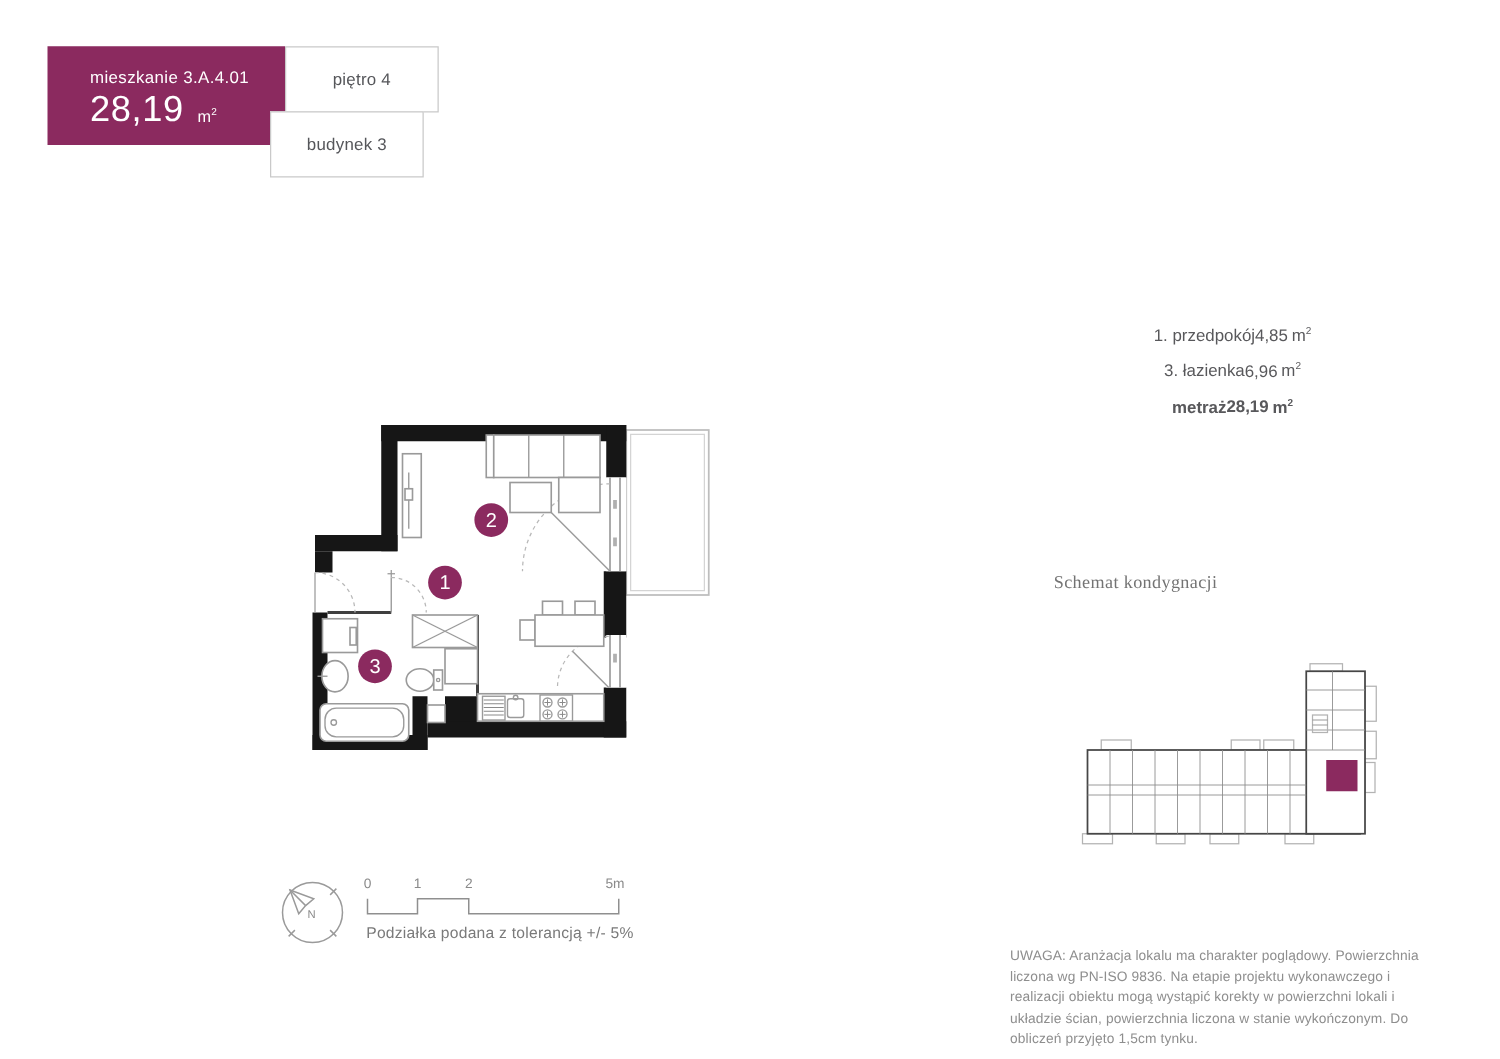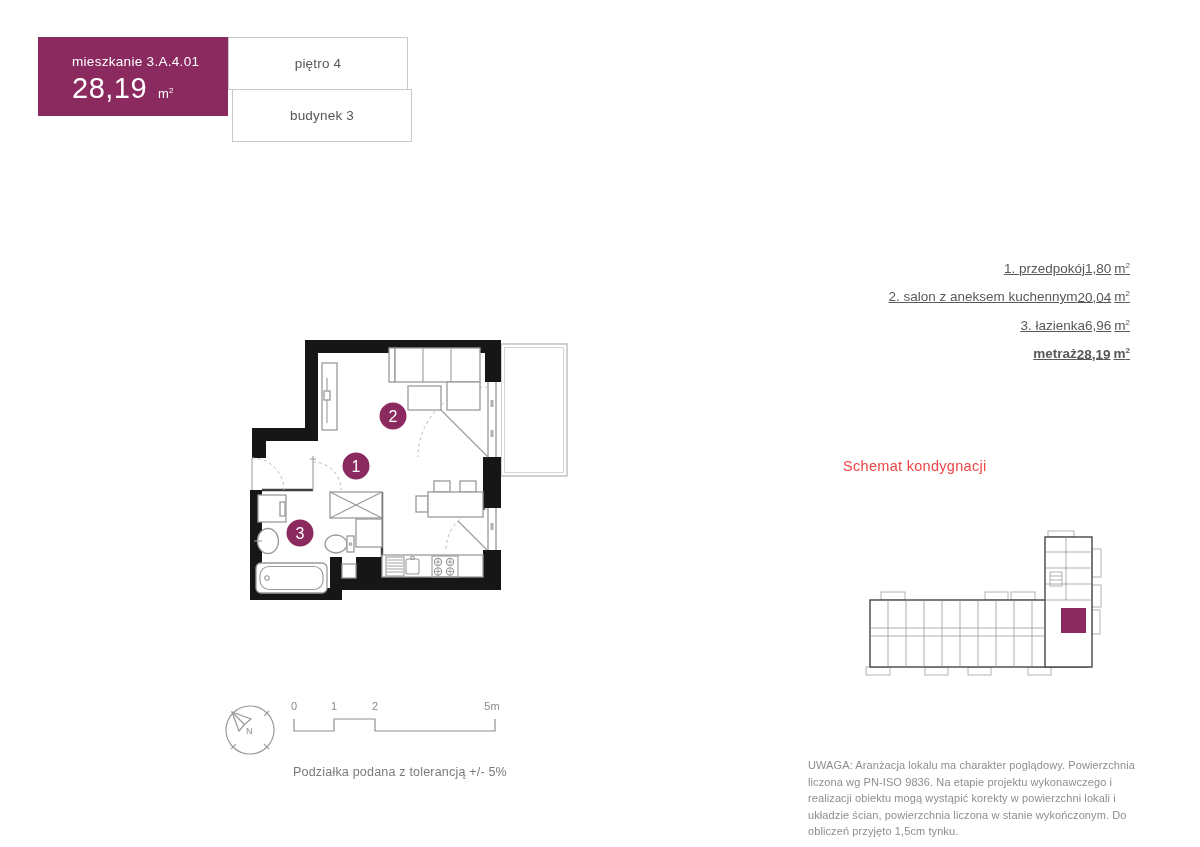--- a/index.html
+++ b/index.html
@@ -15,38 +15,38 @@
     left:38px; top:37px; width:190px; height:79px;
     background:var(--accent,#8b2a5f); color:#fff;
     box-sizing:border-box; padding:17px 0 0 34px;
   }
   .unit-name{ font-size:13.5px; letter-spacing:.3px; margin-bottom:3px; }
   .unit-area{ display:flex; align-items:baseline; }
   .unit-area-value{ font-size:29px; font-weight:400; letter-spacing:.5px; }
   .unit-area-u{ font-size:13px; margin-left:11px; }
   .unit-area-u sup{ font-size:8px; }
   .info-box{
-    width:180px; height:53px; box-sizing:border-box;
+    width:123px; height:53px; box-sizing:border-box;
     background:#fff; border:1px solid #c9c9c9;
     display:flex; align-items:center; justify-content:center;
     font-size:13.5px; color:#55565a; letter-spacing:.2px;
   }
   .info-floor{ left:228px; top:37px; }
-  .info-bldg{ left:232px; top:89px; }
+  .info-bldg{ left:216px; top:89px; }
 
   
   .room-list{ left:842px; top:258px; width:288px; font-size:13.5px; }
-  .room-row{ display:flex; justify-content:flex-end; align-items:baseline; margin-bottom:11px; line-height:14px;text-decoration:underline; }
+  .room-row{ display:flex; justify-content:center; align-items:baseline; margin-bottom:11px; line-height:14px; }
   .room-row.total{ font-weight:bold; }
   .room-area sup{ font-size:8px; }
   .room-area .u{ margin-left:3px; }
 
-  .schematic-title{ left:843px; top:458px; font-size:14.5px; color:#ef4444; letter-spacing:.3px; }
-
-  .scale-note{ left:293px; top:765px; font-size:12.5px; color:#7a7a7a; letter-spacing:.2px;text-align:center; }
+  .schematic-title{ left:843px; top:458px; font-size:14.5px; color:#737373; letter-spacing:.3px;font-family:Liberation Serif, serif; }
+
+  .scale-note{ left:293px; top:739px; font-size:12.5px; color:#7a7a7a; letter-spacing:.2px;text-align:center; }
 
   .disclaimer{
     left:808px; top:757px; width:350px;
     font-size:11px; line-height:1.5; color:#8e8e8e; letter-spacing:.1px;
   }
 
   
   .w{ fill:#161616; }                                     
   .f{ fill:#ffffff; stroke:#9a9a9a; stroke-width:1.3; }   
   .fl{ fill:none; stroke:#9a9a9a; stroke-width:1.1; }
@@ -86,25 +86,21 @@
   <div class="abs info-box info-floor">
     <span>piętro 4</span>
   </div>
   <div class="abs info-box info-bldg">
     <span>budynek 3</span>
   </div>
 
   <div class="abs room-list">
     <div class="room-row">
       <span class="room-label">1. przedpokój</span>
-      <span class="room-area"><span>1,80</span><span class="u"><span>m</span><sup>2</sup></span></span>
-    </div>
-    <div class="room-row">
-      <span class="room-label">2. salon z aneksem kuchennym</span>
-      <span class="room-area"><span>20,04</span><span class="u"><span>m</span><sup>2</sup></span></span>
+      <span class="room-area"><span>4,85</span><span class="u"><span>m</span><sup>2</sup></span></span>
     </div>
     <div class="room-row">
       <span class="room-label">3. łazienka</span>
       <span class="room-area"><span>6,96</span><span class="u"><span>m</span><sup>2</sup></span></span>
     </div>
     <div class="room-row total">
       <span class="room-label">metraż</span>
       <span class="room-area"><span>28,19</span><span class="u"><span>m</span><sup>2</sup></span></span>
     </div>
   </div>

